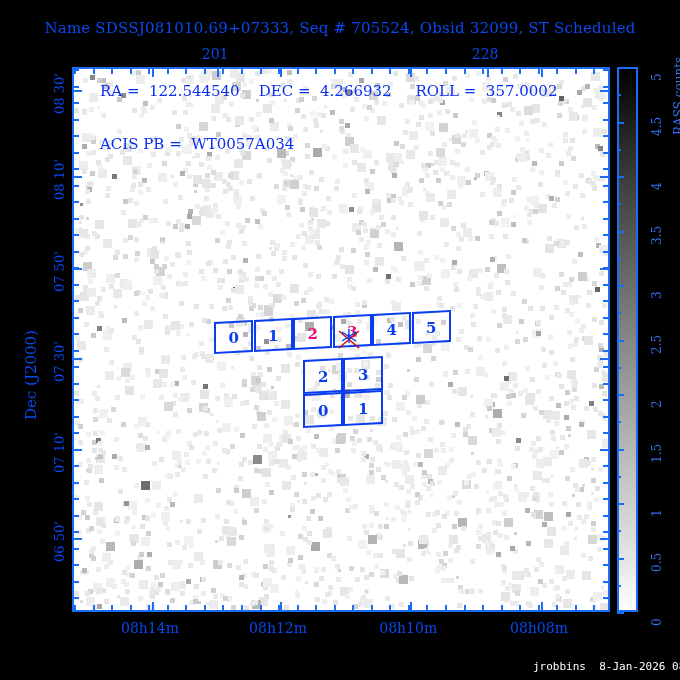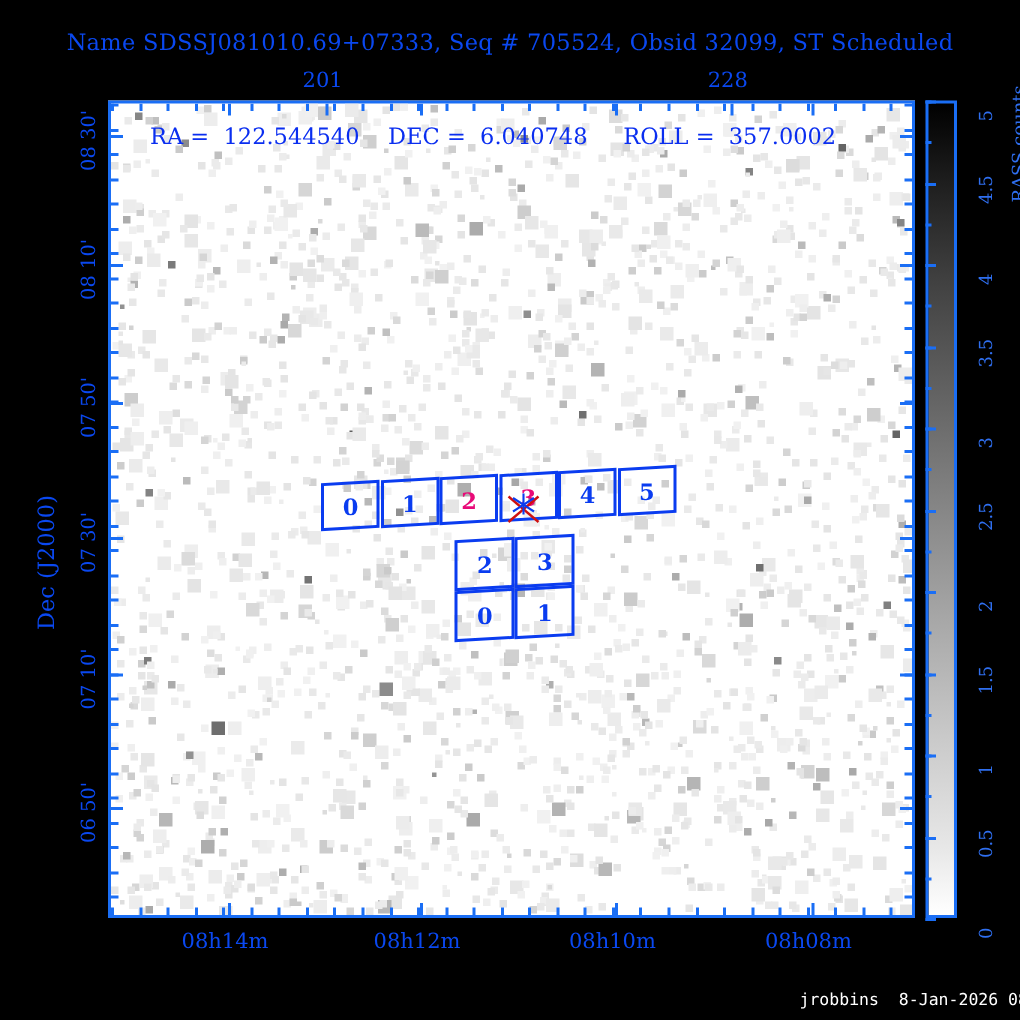--- a/index.html
+++ b/index.html
@@ -2322,21 +2322,22 @@
         <div class="tick tk-b mi" style="left:464px"></div>
         <div class="tick tk-t mi" style="left:464px"></div>
         <div class="tick tk-b mi" style="left:482px"></div>
         <div class="tick tk-t mi" style="left:482px"></div>
         <div class="tick tk-b mi" style="left:501px"></div>
         <div class="tick tk-t mi" style="left:501px"></div>
         <div class="tick tk-b mi" style="left:519px"></div>
         <div class="tick tk-t mi" style="left:519px"></div>
       </div>
 
-    <div class="info" style="left:26px;top:13px;">RA =  122.544540    DEC =  6.040748     ROLL =  357.0002</div>
+    <div class="info" style="left:26px;top:13px;">RA =  122.544540    DEC =  4.266932     ROLL =  357.0002</div>
+    <div class="info" style="left:26px;top:66px;">ACIS PB =  WT0057A034</div>
 
     <div id="chips">
         <div class="chip" style="left:140px;top:252px;width:39px;height:32px;transform:skewY(-3.2deg);border-color:#0a3cf0;"></div>
         <div class="chipnum" style="left:154.5px;top:260px;">0</div>
         <div class="chip" style="left:179.5px;top:249.9px;width:39px;height:32px;transform:skewY(-3.2deg);border-color:#0a3cf0;"></div>
         <div class="chipnum" style="left:194px;top:257.9px;">1</div>
         <div class="chip" style="left:219px;top:247.8px;width:39px;height:32px;transform:skewY(-3.2deg);border-color:#0a3cf0;"></div>
         <div class="chipnum s" style="left:233.5px;top:255.8px;">2</div>
         <div class="chip" style="left:258.5px;top:245.7px;width:39px;height:32px;transform:skewY(-3.2deg);border-color:#0a3cf0;"></div>
         <div class="chipnum s" style="left:273px;top:253.7px;">3</div>

